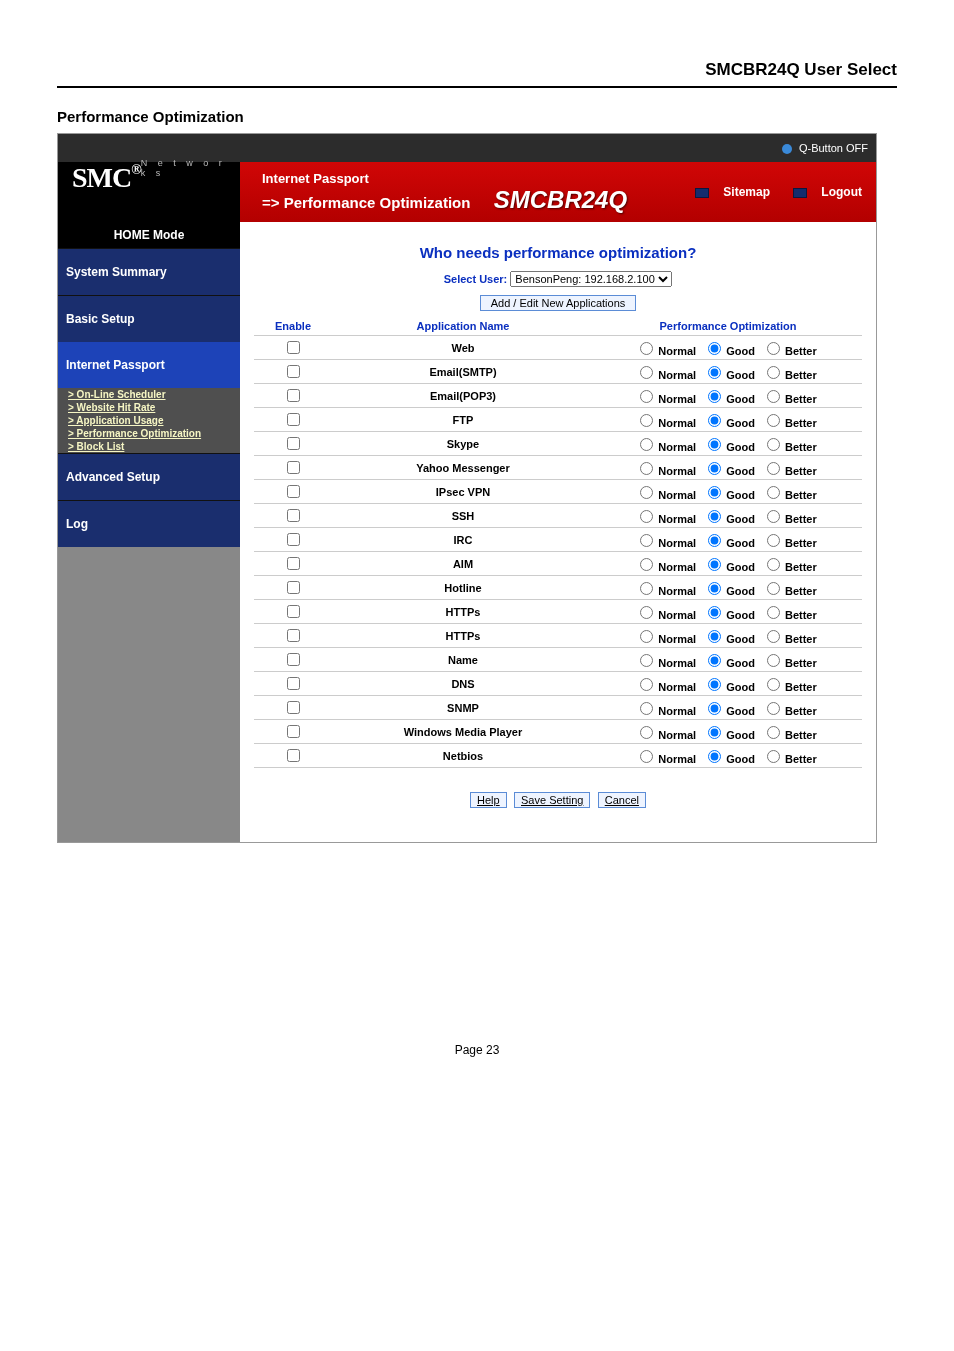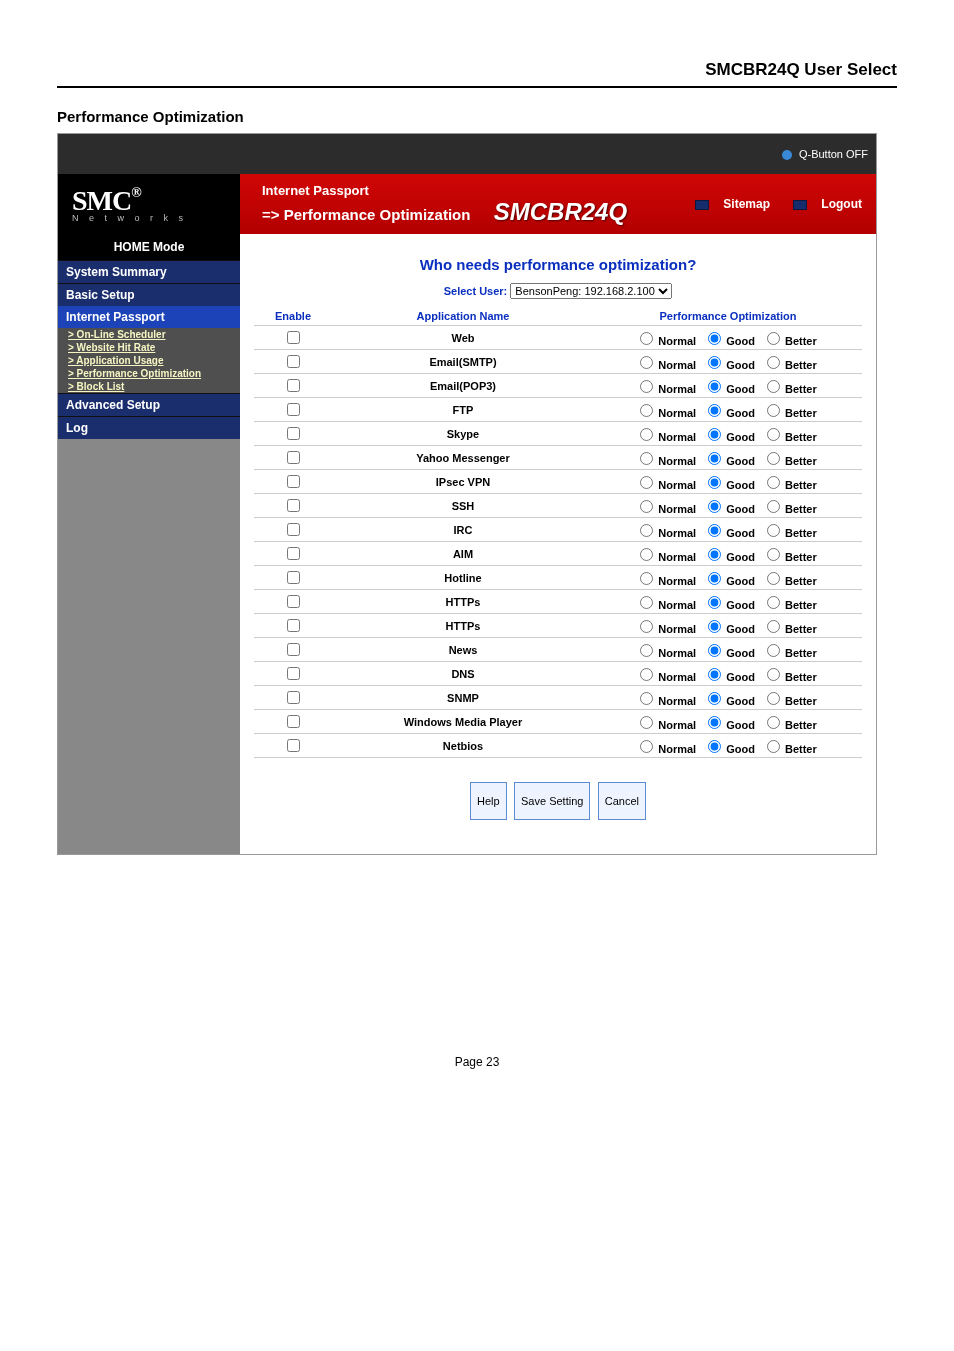--- a/index.html
+++ b/index.html
@@ -28,21 +28,21 @@
     margin-bottom: 8px;
   }
   .router-ui {
     border: 1px solid #999;
     width: 818px;
   }
   
   .q-bar {
     background: #2c2c2c;
     text-align: right;
-    padding: 14px 8px;
+    padding: 8px 8px;
     color: #fff;
     font-size: 11px;
   }
   .q-orb {
     display: inline-block;
     width: 10px; height: 10px;
     background: #3a89d8;
     border-radius: 50%;
     vertical-align: middle;
     margin-right: 4px;
@@ -55,21 +55,20 @@
     height: 60px;
     position: relative;
     color: #fff;
     font-size: 12px;
   }
   .logo-cell {
     width: 182px;
     background: #000;
     height: 60px;
     display: flex;
-    flex-direction: column;
     justify-content: center;
     padding-left: 14px;
     box-sizing: border-box;
   }
   .logo-text { font-family: "Times New Roman", serif; font-size: 28px; font-weight: bold; letter-spacing: -1px; }
   .logo-sub { font-size: 9px; letter-spacing: 4px; color: #bbb; margin-top: -4px; }
   .bc { padding-left: 22px; }
   .bc-line1 { font-weight: bold; font-size: 13px; }
   .bc-line2 { font-weight: bold; font-size: 15px; }
   .model {
@@ -97,21 +96,21 @@
   .body-row { display: flex; }
   .sidebar {
     width: 182px;
     background: #888;
     color: #fff;
     font-size: 11px;
     min-height: 620px;
   }
   .nav-item {
     display: block;
-    padding: 4px 8px;
+    padding: 16px 8px;
     font-weight: bold;
     cursor: pointer;
     font-size: 12px;
   }
   .nav-home { background: #000; text-align: center; padding: 6px 0; }
   .nav-dark { background: #1a2e6e; border-top: 1px solid #111; }
   .nav-bright { background: #1d43b8; }
   .nav-sub {
     display: block;
     padding: 1px 10px;
@@ -159,25 +158,26 @@
     text-align: center;
     padding: 2px 4px;
     border-bottom: 1px solid #ccc;
     font-weight: bold;
   }
   .radio-group { display: inline-block; white-space: nowrap; font-weight: bold; }
   .radio-group label { margin: 0 4px 0 2px; }
   .btn-row { text-align: center; margin-top: 24px; }
   .btn-row button {
     font-size: 11px;
-    padding: 12px 6px;
+    padding: 1px 6px;
     margin: 0 2px;
     border: 1px solid #5b8cd6;
     background: #eef4ff;
     cursor: pointer;
+    text-decoration: underline;
   }
   .page-num { text-align: center; font-size: 12px; margin-top: 200px; }
 </style>
 </head>
 <body>
 
 <div class="page-wrap">
   <div class="doc-title">SMCBR24Q User Select</div>
   <div class="section-title">Performance Optimization</div>
 
@@ -227,20 +227,23 @@
       <div class="content">
         <h2>Who needs performance optimization?</h2>
 
         <div class="sel-row">
           <span>Select User:</span>
           <select>
             <option>BensonPeng: 192.168.2.100</option>
           </select>
         </div>
 
+        <div class="add-btn-row">
+          <button class="add-btn">Add / Edit New Applications</button>
+        </div>
 
         <table class="app-table">
           <thead>
             <tr>
               <th style="width:70px;">Enable</th>
               <th>Application Name</th>
               <th style="width:260px;">Performance Optimization</th>
             </tr>
           </thead>
           <tbody id="app-tbody">
@@ -304,21 +307,21 @@
                 <td>HTTPs</td>
                 <td><span class="radio-group"><input type="radio" name="r12" style=""><label>Normal</label> <input type="radio" name="r12" checked="" style=""><label>Good</label> <input type="radio" name="r12" style=""><label>Better</label></span></td>
               </tr>
               <tr>
                 <td><input type="checkbox" style=""></td>
                 <td>HTTPs</td>
                 <td><span class="radio-group"><input type="radio" name="r13" style=""><label>Normal</label> <input type="radio" name="r13" checked="" style=""><label>Good</label> <input type="radio" name="r13" style=""><label>Better</label></span></td>
               </tr>
               <tr>
                 <td><input type="checkbox" style=""></td>
-                <td>News</td>
+                <td>Name</td>
                 <td><span class="radio-group"><input type="radio" name="r14" style=""><label>Normal</label> <input type="radio" name="r14" checked="" style=""><label>Good</label> <input type="radio" name="r14" style=""><label>Better</label></span></td>
               </tr>
               <tr>
                 <td><input type="checkbox" style=""></td>
                 <td>DNS</td>
                 <td><span class="radio-group"><input type="radio" name="r15" style=""><label>Normal</label> <input type="radio" name="r15" checked="" style=""><label>Good</label> <input type="radio" name="r15" style=""><label>Better</label></span></td>
               </tr>
               <tr>
                 <td><input type="checkbox" style=""></td>
                 <td>SNMP</td>

